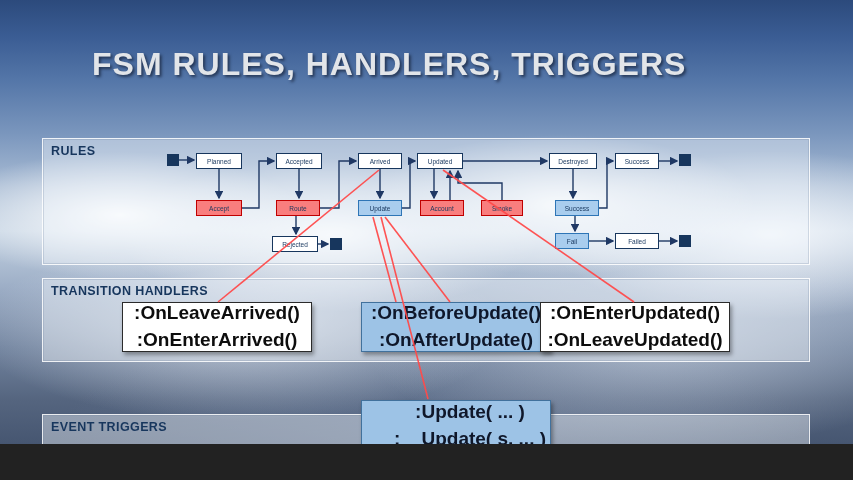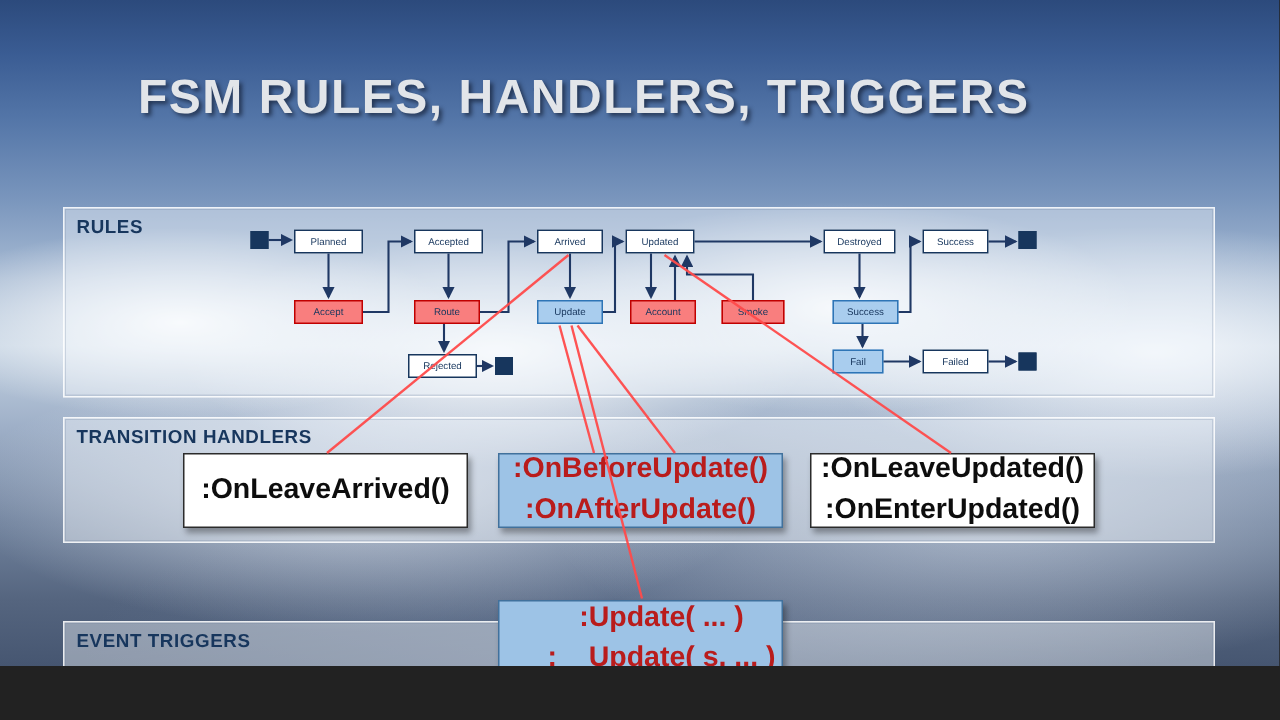--- a/index.html
+++ b/index.html
@@ -46,21 +46,21 @@
   .node.marker{background:#17365d;border:1px solid #17365d;}
   .hbox,.tbox{
     position:absolute;width:190px;box-sizing:border-box;
     display:flex;flex-direction:column;align-items:center;justify-content:center;
     font-size:19px;font-weight:bold;line-height:1.4;text-align:center;
     box-shadow:2px 3px 4px rgba(0,0,0,.35);
   }
   .hbox{top:302px;height:50px;}
   .tbox{top:400px;height:52px;}
   .boxwhite{background:#ffffff;border:1px solid #2b2b2b;color:#0d0d0d;}
-  .boxblue{background:#9dc3e6;border:1px solid #41719c;color:#b91c1c;}
+  .boxblue{background:#9dc3e6;border:1px solid #41719c;color:#0f172a;margin-left:29px;}
   #hbox-arrived{left:122px;}
   #hbox-update{left:332px;}
   #hbox-updated{left:540px;}
   #tbox-update{left:332px;padding-left:28px;}
   #edge-layer{position:absolute;left:0;top:0;pointer-events:none;}
   .edge{fill:none;stroke:#1f3864;stroke-width:1.4;}
   .redlink{stroke:#ff4b4b;stroke-width:1.6;opacity:.95;}
 </style>
 </head>
 <body>
@@ -98,30 +98,31 @@
       <div class="node blue" style="left: 555px; top: 200px; width: 44px; height: 16px;">Success</div>
       <div class="node state" style="left: 272px; top: 236px; width: 46px; height: 16px;">Rejected</div>
       <div class="node marker" style="left: 330px; top: 238px; width: 12px; height: 12px;"></div>
       <div class="node blue" style="left: 555px; top: 233px; width: 34px; height: 16px;">Fail</div>
       <div class="node state" style="left: 615px; top: 233px; width: 44px; height: 16px;">Failed</div>
       <div class="node marker" style="left: 679px; top: 235px; width: 12px; height: 12px;"></div>
     </div>
 
   <div class="hbox boxwhite" id="hbox-arrived">
     <div>:OnLeaveArrived()</div>
+    <div>:OnEnterArrived()</div>
   </div>
 
   <div class="hbox boxblue" id="hbox-update">
     <div>:OnBeforeUpdate()</div>
     <div>:OnAfterUpdate()</div>
   </div>
 
   <div class="hbox boxwhite" id="hbox-updated">
+    <div>:OnEnterUpdated()</div>
     <div>:OnLeaveUpdated()</div>
-    <div>:OnEnterUpdated()</div>
   </div>
 
   <div class="tbox boxblue" id="tbox-update">
     <div>:Update( ... )</div>
     <div>:__Update( s, ... )</div>
   </div>
 
   <svg id="edge-layer" width="853" height="480" viewBox="0 0 853 480">
     <defs>
       <marker id="arrowhead" markerWidth="6" markerHeight="6" refX="5" refY="3" orient="auto">

